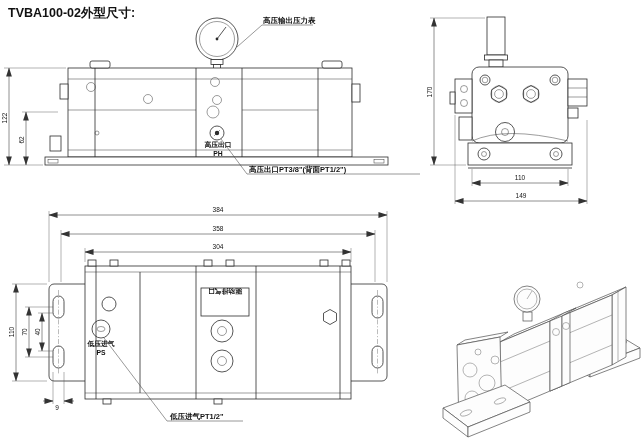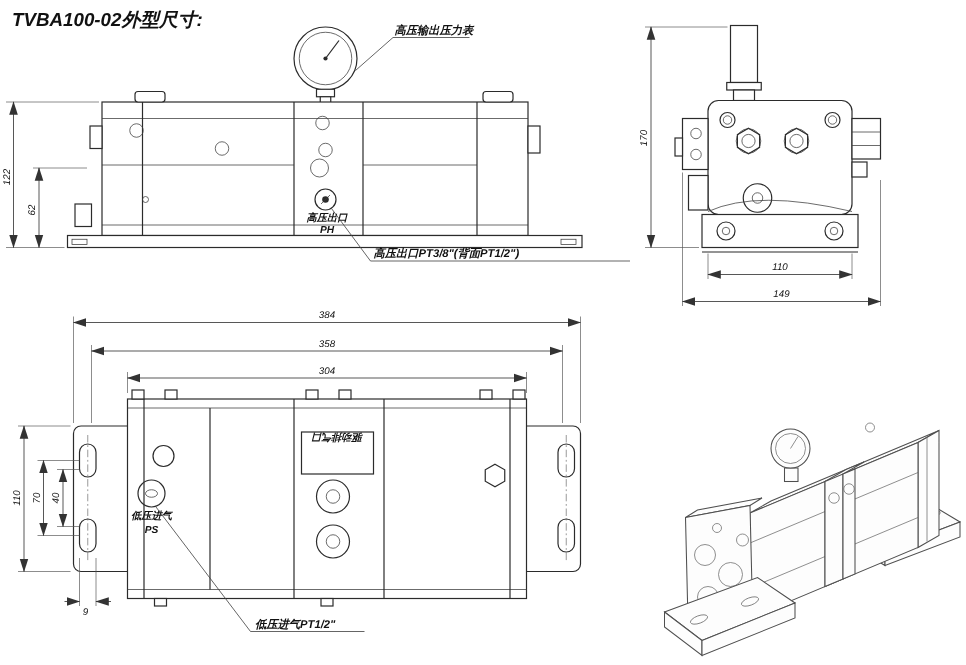--- a/index.html
+++ b/index.html
@@ -1,16 +1,16 @@
 <!DOCTYPE html>
 <html><head>
 <meta charset="utf-8">
 <style>
   html,body{margin:0;padding:0;background:#ffffff;}
-  .canvas{position:relative;width:644px;height:443px;background:#fff;overflow:hidden;font-style:italic;}
+  .canvas{position:relative;width:644px;height:443px;background:#fff;overflow:hidden;}
   svg{display:block;}
   .ol{fill:none;stroke:#2b2b2b;stroke-width:0.8;}
   .olw{fill:#ffffff;stroke:#2b2b2b;stroke-width:0.8;}
   .olt{fill:none;stroke:#3a3a3a;stroke-width:0.5;}
   .dim{stroke:#333;stroke-width:0.55;fill:none;}
   .ext{stroke:#555;stroke-width:0.45;fill:none;}
   .ldr{stroke:#444;stroke-width:0.55;fill:none;}
   .cl{stroke:#555;stroke-width:0.4;stroke-dasharray:5 1.8 1.2 1.8;fill:none;}
   .iso{fill:#fdfdfd;stroke:#4f4f4f;stroke-width:0.7;}
   .isoln{fill:none;stroke:#6a6a6a;stroke-width:0.5;}

